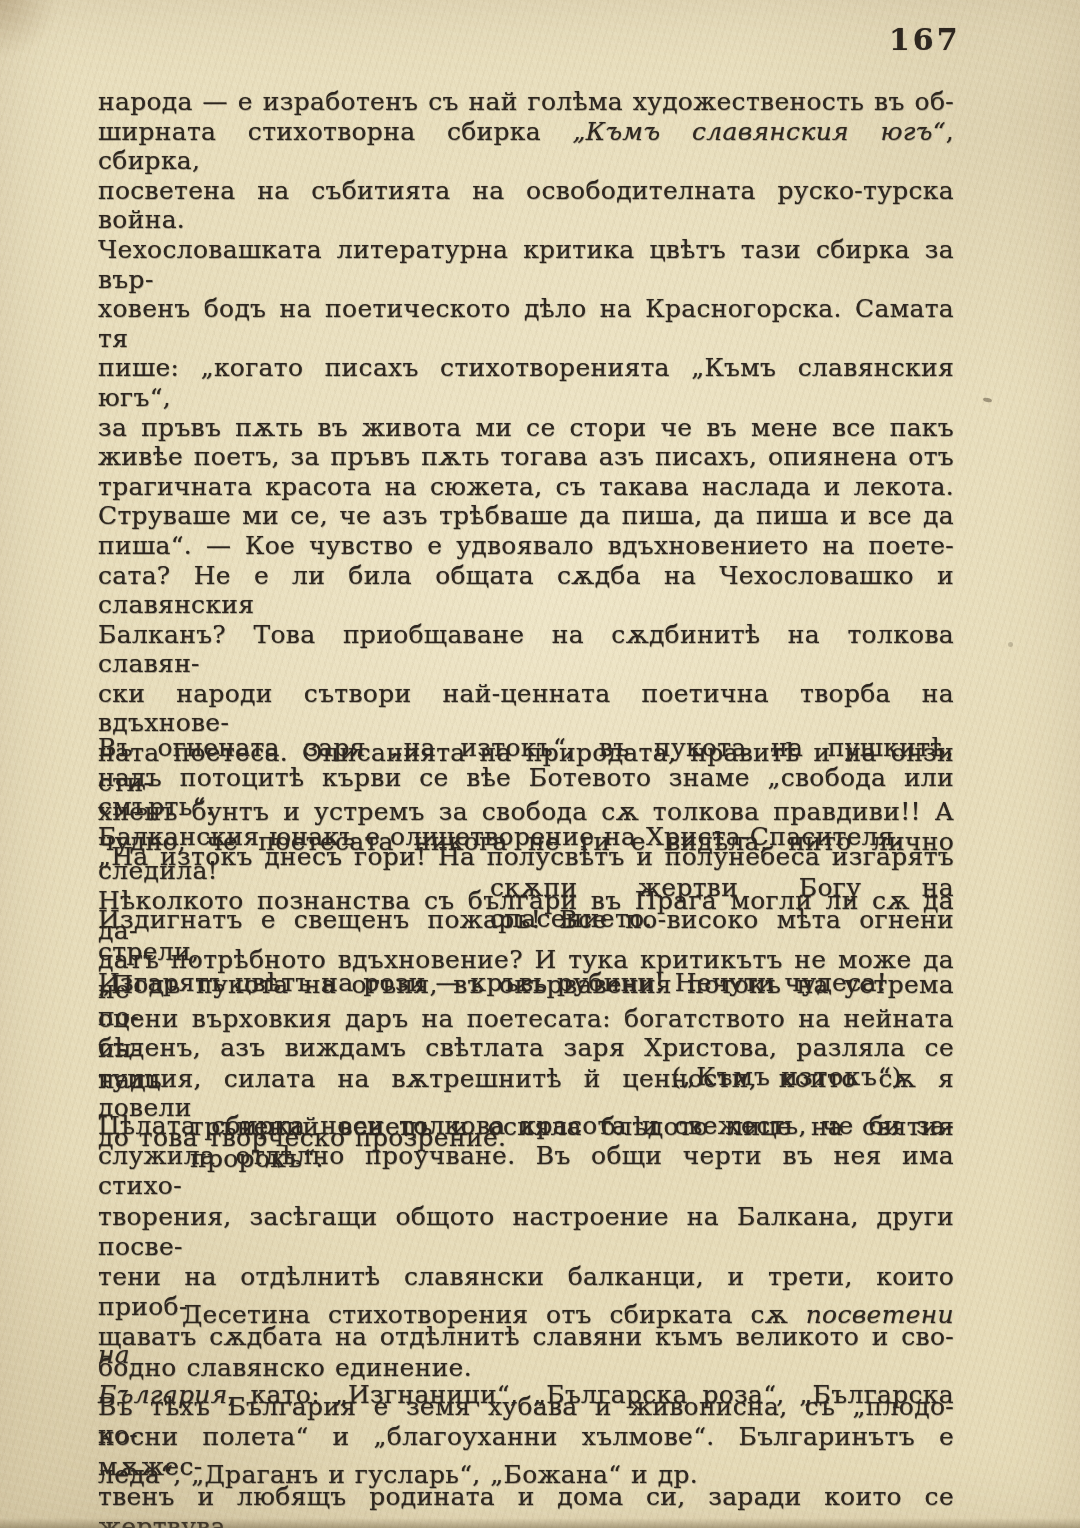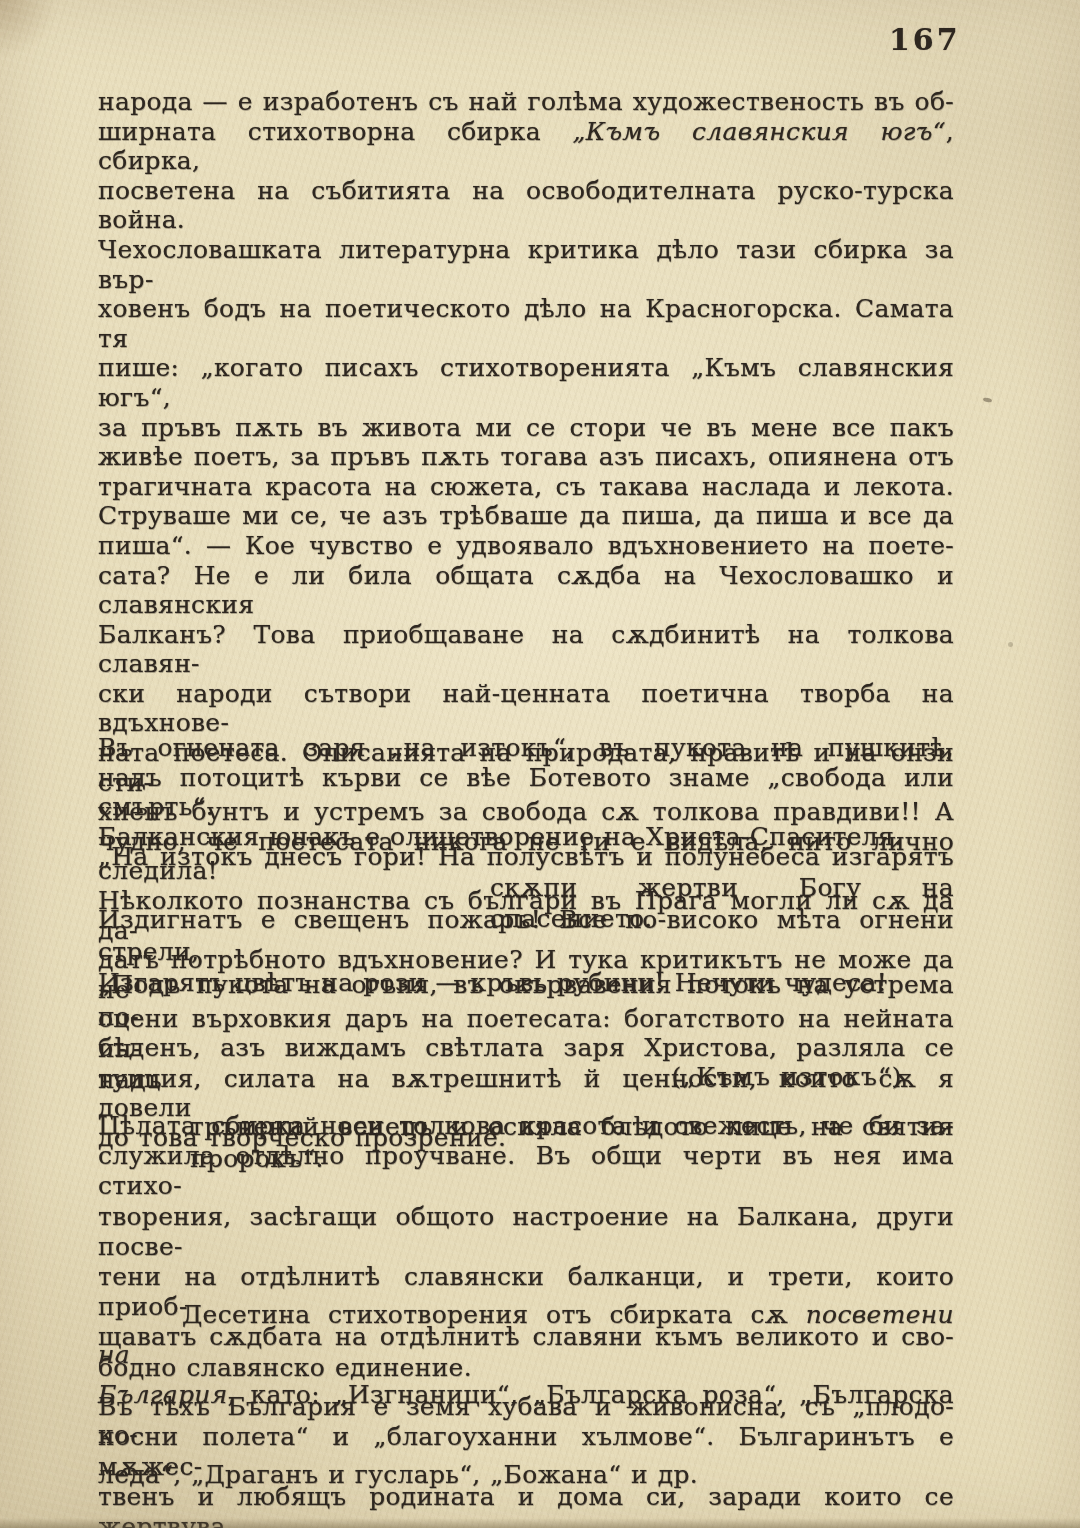--- a/index.html
+++ b/index.html
@@ -73,21 +73,21 @@
   <div class="speck s1"></div>
   <div class="speck s2"></div>
 
   <div class="pgnum">167</div>
 
   <div class="block p1">
     <div class="ln j">народа — е изработенъ съ най голѣма художественость въ об-</div>
     <div class="ln j"><span>ширната стихотворна сбирка </span><span class="it">„Къмъ славянския югъ“</span><span>, сбирка,</span></div>
     <div>
         <div class="ln j">посветена на събитията на освободителната руско-турска война.</div>
-        <div class="ln j">Чехословашката литературна критика дѣло тази сбирка за вър-</div>
+        <div class="ln j">Чехословашката литературна критика цвѣтъ тази сбирка за вър-</div>
         <div class="ln j">ховенъ бодъ на поетическото дѣло на Красногорска. Самата тя</div>
         <div class="ln j">пише: „когато писахъ стихотворенията „Къмъ славянския югъ“,</div>
         <div class="ln j">за пръвъ пѫть въ живота ми се стори че въ мене все пакъ</div>
         <div class="ln j">живѣе поетъ, за пръвъ пѫть тогава азъ писахъ, опиянена отъ</div>
         <div class="ln j">трагичната красота на сюжета, съ такава наслада и лекота.</div>
         <div class="ln j">Струваше ми се, че азъ трѣбваше да пиша, да пиша и все да</div>
         <div class="ln j">пиша“. — Кое чувство е удвоявало вдъхновението на поете-</div>
         <div class="ln j">сата? Не е ли била общата сѫдба на Чехословашко и славянския</div>
         <div class="ln j">Балканъ? Това приобщаване на сѫдбинитѣ на толкова славян-</div>
         <div class="ln j">ски народи сътвори най-ценната поетична творба на вдъхнове-</div>

